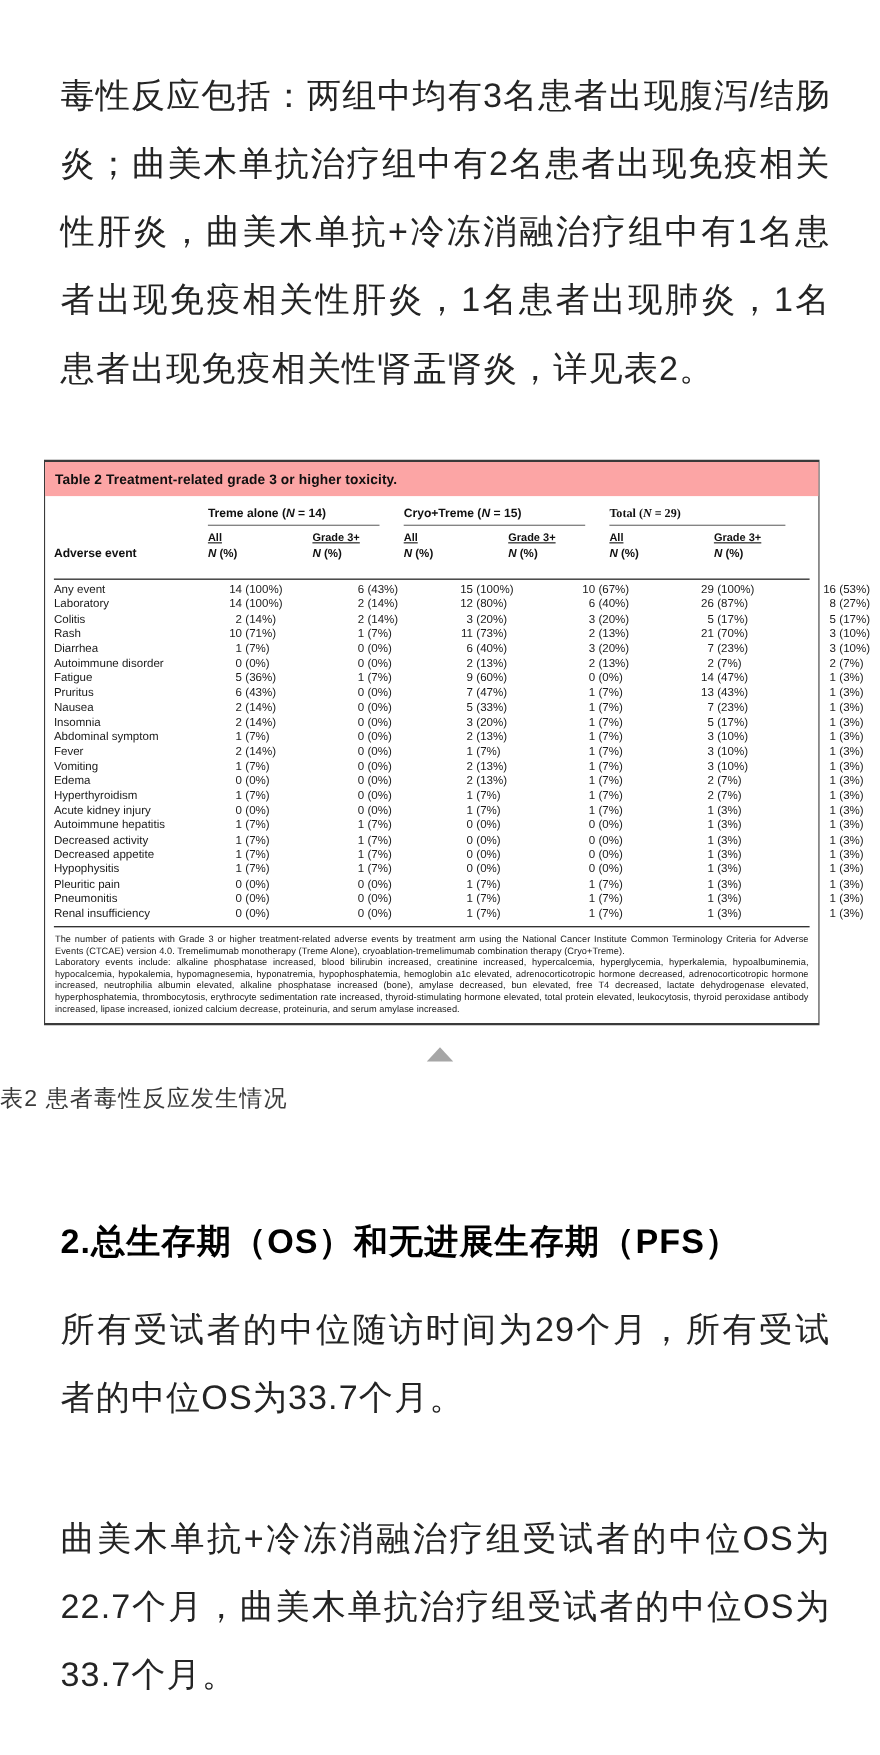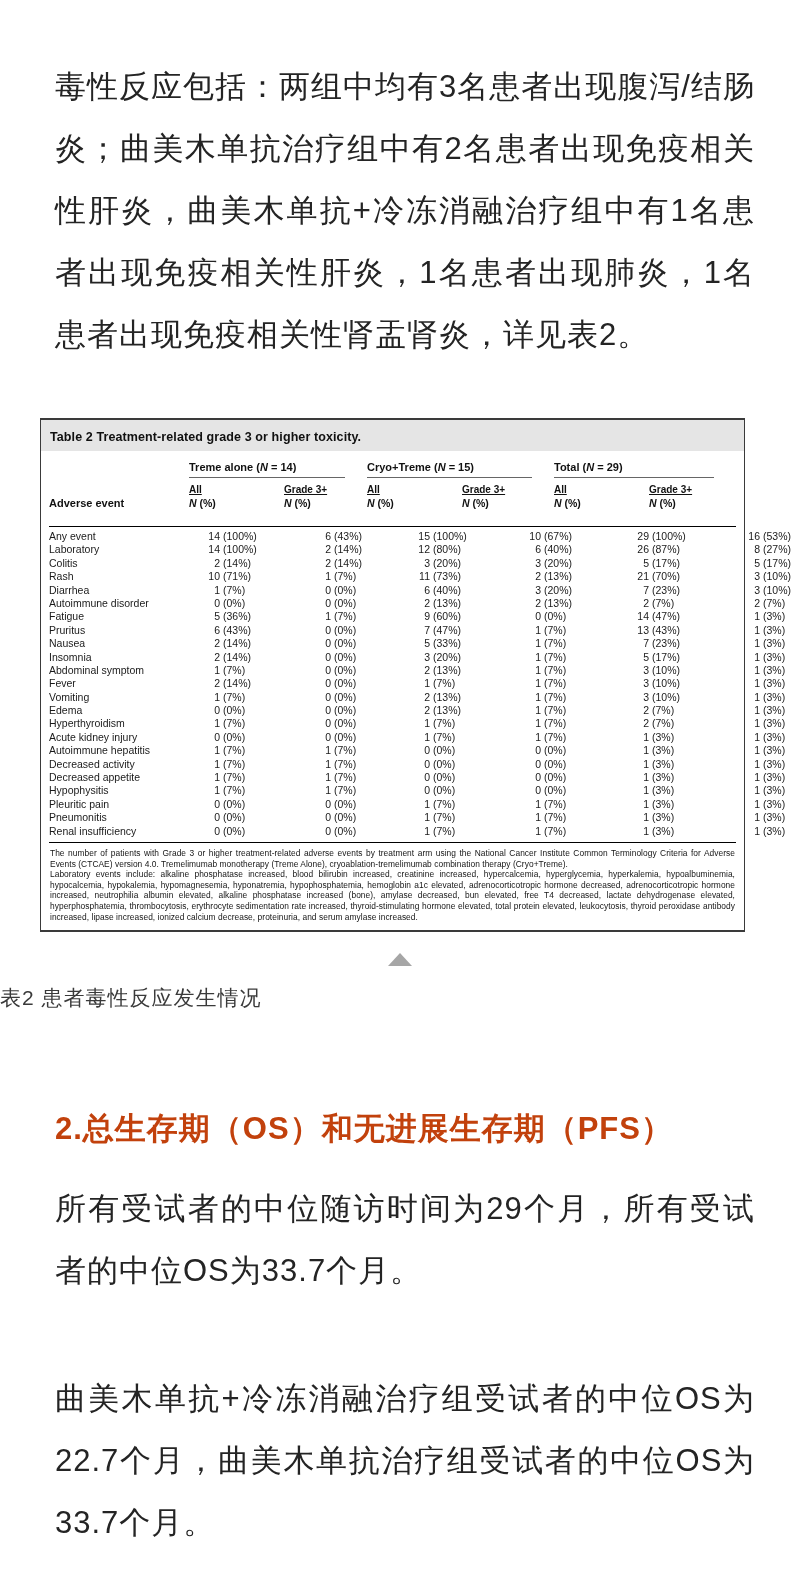--- a/index.html
+++ b/index.html
@@ -30,21 +30,21 @@
   .tbl-box {
     width: 705px;
     margin: 52px 0 0 40px;
     border: 1px solid #3a3a3a;
     border-top-width: 2px;
     border-bottom-width: 2px;
     background: #ffffff;
     font-family: "Liberation Sans", sans-serif;
   }
   .tbl-titlebar {
-    background: #e5e5e5;
+    background: #fca5a5;
     padding: 7px 9px 6px 9px;
   }
   .tbl-title {
     font-size: 12.5px;
     font-weight: bold;
     color: #101010;
     letter-spacing: 0.1px;
   }
   .tbl-inner { padding: 10px 8px 0 8px; }
 
@@ -59,21 +59,21 @@
     font-weight: bold;
     color: #111;
     border-bottom: 1px solid #666;
     margin-right: 22px;
     padding-bottom: 4px;
     margin-bottom: 6px;
     white-space: nowrap;
   }
   .grp.g1 { grid-column: 2 / 4; grid-row: 1; }
   .grp.g2 { grid-column: 4 / 6; grid-row: 1; }
-  .grp.g3 { grid-column: 6 / 8; grid-row: 1; }
+  .grp.g3 { grid-column: 6 / 8; grid-row: 1; font-family: Liberation Serif, serif; }
   .t-header .sub {
     font-size: 10px;
     font-weight: bold;
     color: #111;
     grid-row: 2;
     padding-bottom: 2px;
     white-space: nowrap;
     text-decoration: underline;
   }
   .t-header .stat {
@@ -148,21 +148,21 @@
     letter-spacing: 1px;
     color: #3a3a3a;
   }
 
   
   .sec-heading {
     margin: 96px 0 0 55px;
     font-size: 31px;
     font-weight: bold;
     letter-spacing: 1px;
-    color: #c2410c;
+    color: #000000;
   }
   #para-os1 { margin-top: 28px; }
   #para-os2 { margin-top: 66px; }
 </style>
 </head>
 <body>
 
 <p class="cn-para" id="para-intro">毒性反应包括：两组中均有3名患者出现腹泻/结肠炎；曲美木单抗治疗组中有2名患者出现免疫相关性肝炎，曲美木单抗+冷冻消融治疗组中有1名患者出现免疫相关性肝炎，1名患者出现肺炎，1名患者出现免疫相关性肾盂肾炎，详见表2。</p>
 
 <div class="tbl-box">

